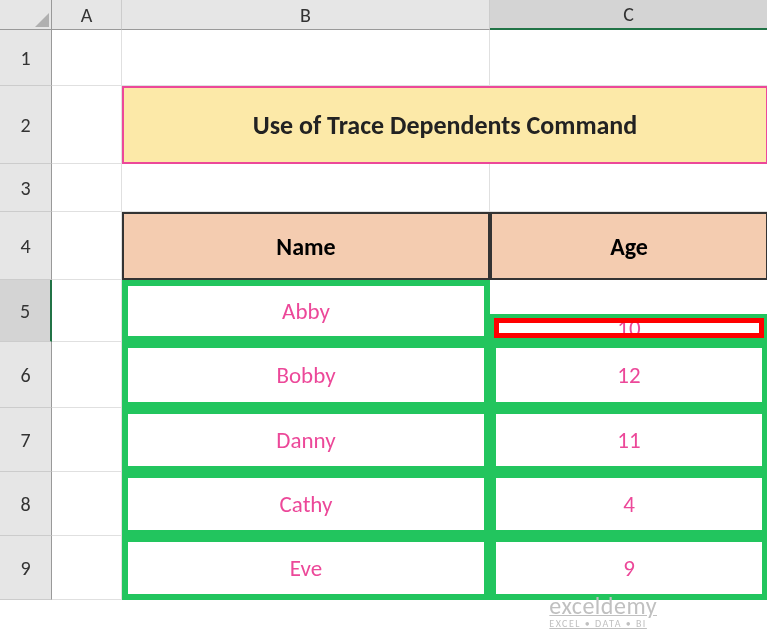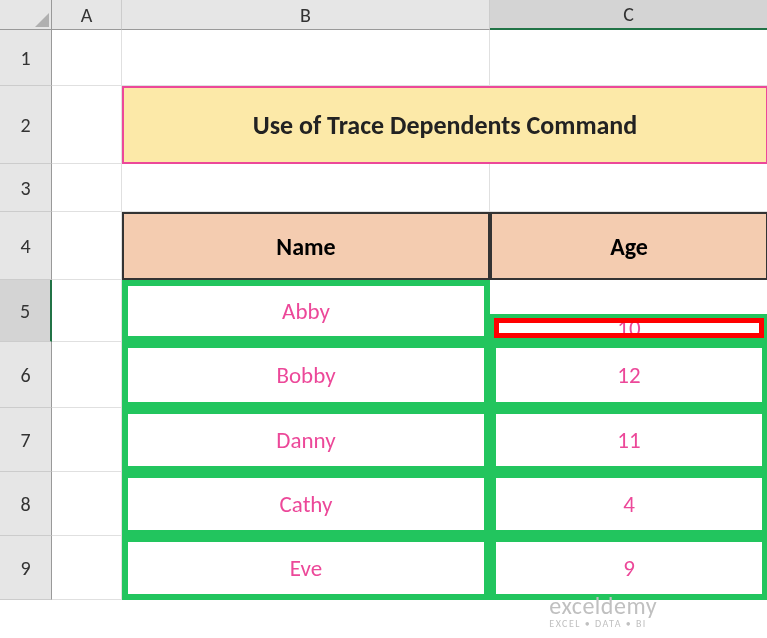--- a/index.html
+++ b/index.html
@@ -108,20 +108,21 @@
       pointer-events: none;
       z-index: 10;
     }
     .watermark {
       position: absolute;
       bottom: 8px;
       right: 110px;
       font-size: 16px;
       color: #c0c0c0;
       z-index: 5;
+      text-decoration: underline;
     }
     .watermark .main {
       font-size: 24px;
       font-weight: 300;
       letter-spacing: 0.5px;
     }
     .watermark .sub {
       font-size: 10px;
       letter-spacing: 1.5px;
       display: block;

